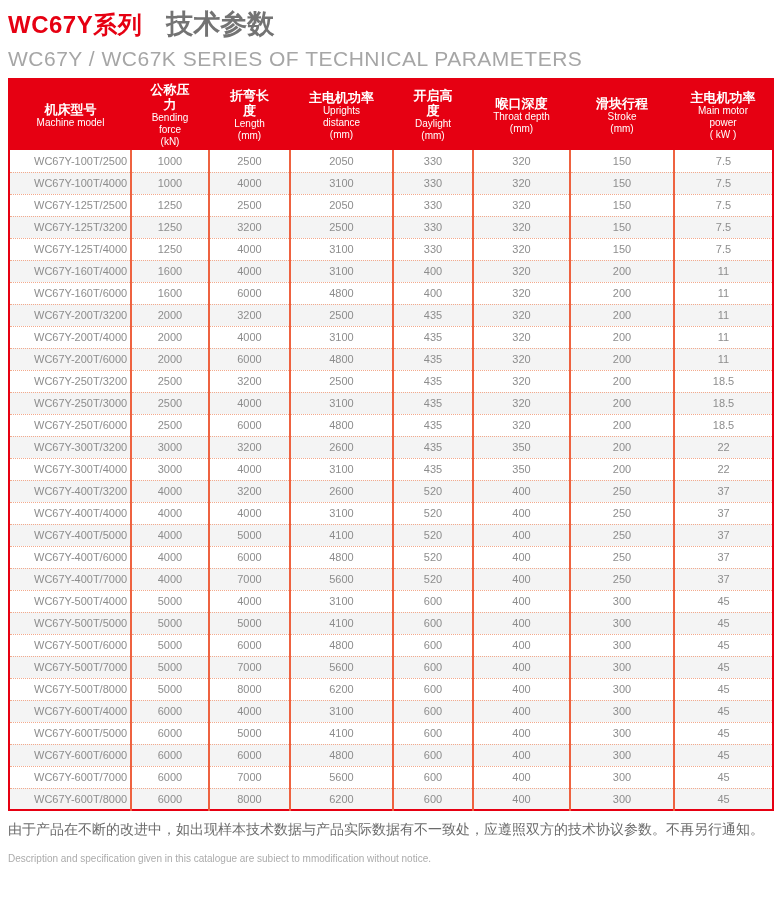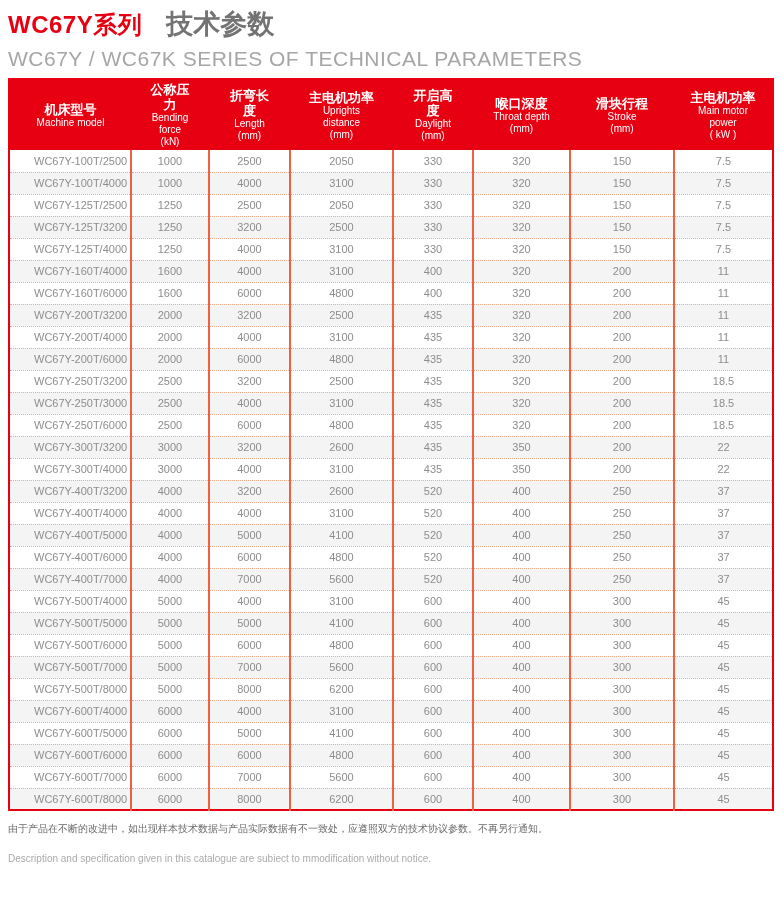--- a/index.html
+++ b/index.html
@@ -44,21 +44,21 @@
     height: 22px; font-size: 11px; color: #8d8d8d;
     text-align: center; vertical-align: middle; line-height: 12px;
   }
   tbody td:first-child { text-align: left; padding-left: 24px; }
   tbody tr:nth-child(even) { background: #f4f4f4; }
   tbody tr + tr td { border-top: 1px dotted #f3a98c; }
   tbody td + td { border-left: 2px solid #ee6240; }
 
   
   .footer { margin-top: 10px; }
-  .footer-cn { color: #6b6b6b; font-size: 10px; line-height: 16px; }
+  .footer-cn { color: #6b6b6b; font-size: 14px; line-height: 16px; }
   .footer-en { color: #ababab; font-size: 10px; line-height: 13px; margin-top: 15px; }
 </style>
 </head>
 <body>
 
 <div class="page">
 
   <div class="title-row">
     <span class="title-main">WC67Y系列</span><span class="title-sub">技术参数</span>
   </div>

